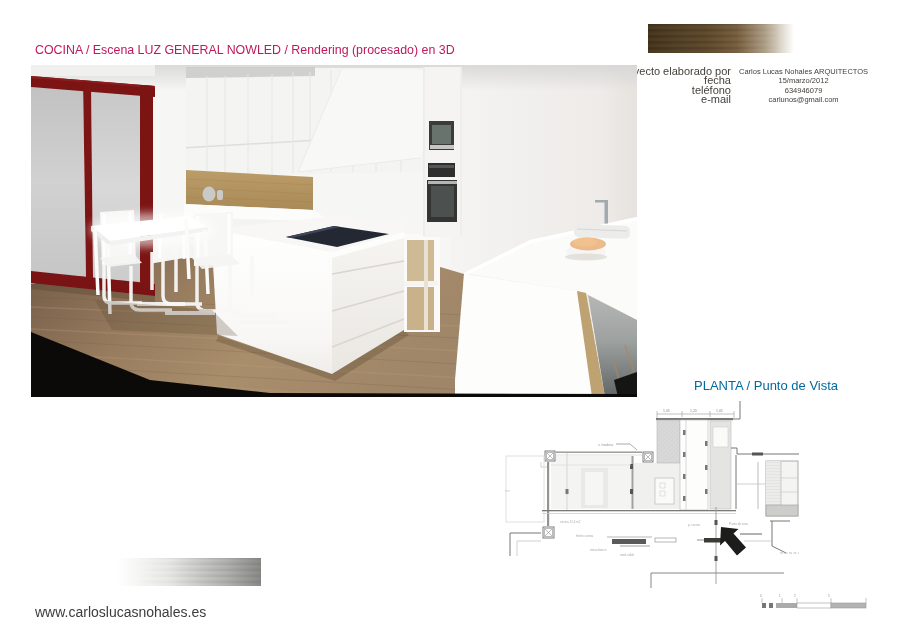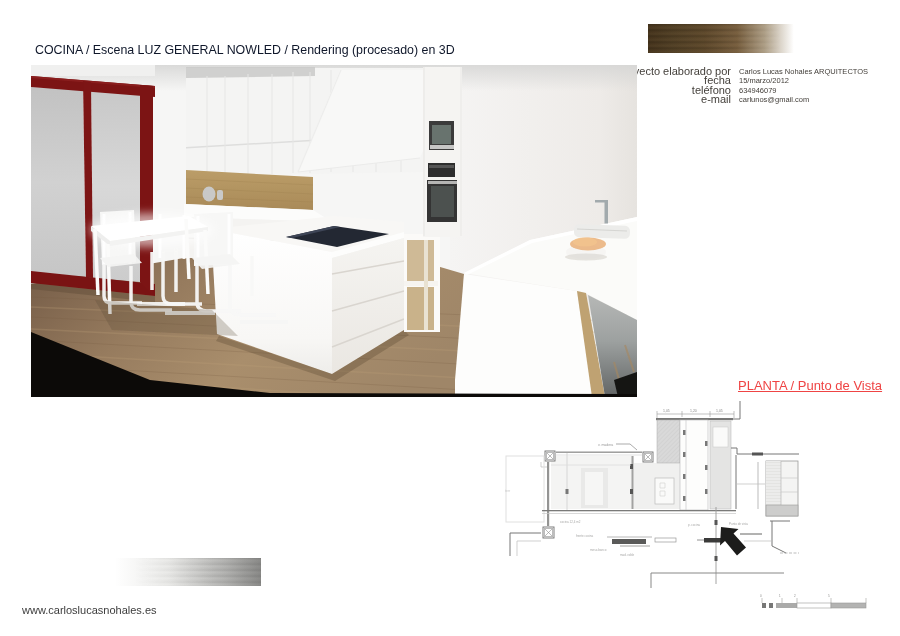--- a/index.html
+++ b/index.html
@@ -2,39 +2,39 @@
 <html><head>
 <meta charset="utf-8">
 <style>
 html,body{margin:0;padding:0;background:#ffffff;}
 body{width:900px;height:636px;position:relative;overflow:hidden;font-family:"Liberation Sans",sans-serif;}
 .abs{position:absolute;}
 </style>
 </head>
 <body>
 
-<div class="abs" style="left:35px;top:43px;font-size:12.4px;color:#0f172a;">COCINA / Escena LUZ GENERAL NOWLED / Rendering (procesado) en 3D</div>
+<div class="abs" style="left:35px;top:43px;font-size:12.4px;color:#be185d;">COCINA / Escena LUZ GENERAL NOWLED / Rendering (procesado) en 3D</div>
 
 <div class="abs" style="left:648px;top:24px;width:162px;height:29px;">
 <div class="abs" style="left:0;top:0;right:0;bottom:0;background:linear-gradient(90deg,#45341d 0%,#514026 15%,#5f4a2d 35%,#7a6141 55%,#b0a189 72%,#ffffff 90%);"></div>
 <div class="abs" style="left:0;top:0;right:0;bottom:0;background:repeating-linear-gradient(180deg, rgba(30,20,8,0.22) 0px, rgba(30,20,8,0) 2px, rgba(120,95,60,0.15) 4px, rgba(30,20,8,0.2) 6px);-webkit-mask-image:linear-gradient(90deg,#000 0%,#000 45%,transparent 82%);"></div>
 </div>
 
 <div class="abs" style="left:600px;top:67px;width:131px;font-size:11px;line-height:9.4px;color:#45413c;text-align:right;">Proyecto elaborado por<br>fecha<br>teléfono<br>e-mail</div>
 
-<div class="abs" style="left:739px;top:67px;font-size:7.5px;line-height:9.4px;color:#45413c;">Carlos Lucas Nohales ARQUITECTOS<br>15/marzo/2012<br>634946079<br>carlunos@gmail.com</div>
-
-<div class="abs" style="left:738px;top:378px;font-size:13px;color:#ef4444;text-decoration:underline;">PLANTA / Punto de Vista</div>
+<div class="abs" style="left:739px;top:67px;font-size:7.5px;line-height:9.4px;color:#45413c;text-align:center;">Carlos Lucas Nohales ARQUITECTOS<br>15/marzo/2012<br>634946079<br>carlunos@gmail.com</div>
+
+<div class="abs" style="left:694px;top:378px;font-size:13px;color:#0369a1;">PLANTA / Punto de Vista</div>
 
 <div class="abs" style="left:102px;top:558px;width:159px;height:28px;">
 <div class="abs" style="left:0;top:0;right:0;bottom:0;background:linear-gradient(90deg,#ffffff 8%,#eaeae8 42%,#b4b4b2 78%,#8a8a88 100%);"></div>
 <div class="abs" style="left:0;top:0;right:0;bottom:0;background:repeating-linear-gradient(180deg, rgba(40,40,40,0.12) 0px, rgba(40,40,40,0) 2px, rgba(120,120,120,0.08) 4px, rgba(40,40,40,0.1) 6px);-webkit-mask-image:linear-gradient(90deg,transparent 20%,#000 70%);"></div>
 </div>
 
-<div class="abs" style="left:22px;top:604px;font-size:11px;color:#3c3c3c;">www.carloslucasnohales.es</div>
+<div class="abs" style="left:35px;top:604px;font-size:14px;color:#3c3c3c;">www.carloslucasnohales.es</div>
 
 <svg class="abs" style="left:31px;top:65px;filter:blur(0.4px);" width="606" height="332" viewBox="31 65 606 332" preserveAspectRatio="none">
 <defs>
 <linearGradient id="ceil" x1="0" y1="0" x2="0" y2="1">
 <stop offset="0" stop-color="#d5d5d4"></stop>
         <stop offset="1" stop-color="#d5d5d4" stop-opacity="0"></stop>
 </linearGradient>
 <linearGradient id="panelL" x1="0" y1="0" x2="0" y2="1">
 <stop offset="0" stop-color="#c2c2c2"></stop>
         <stop offset="0.5" stop-color="#d1d1d1"></stop>

